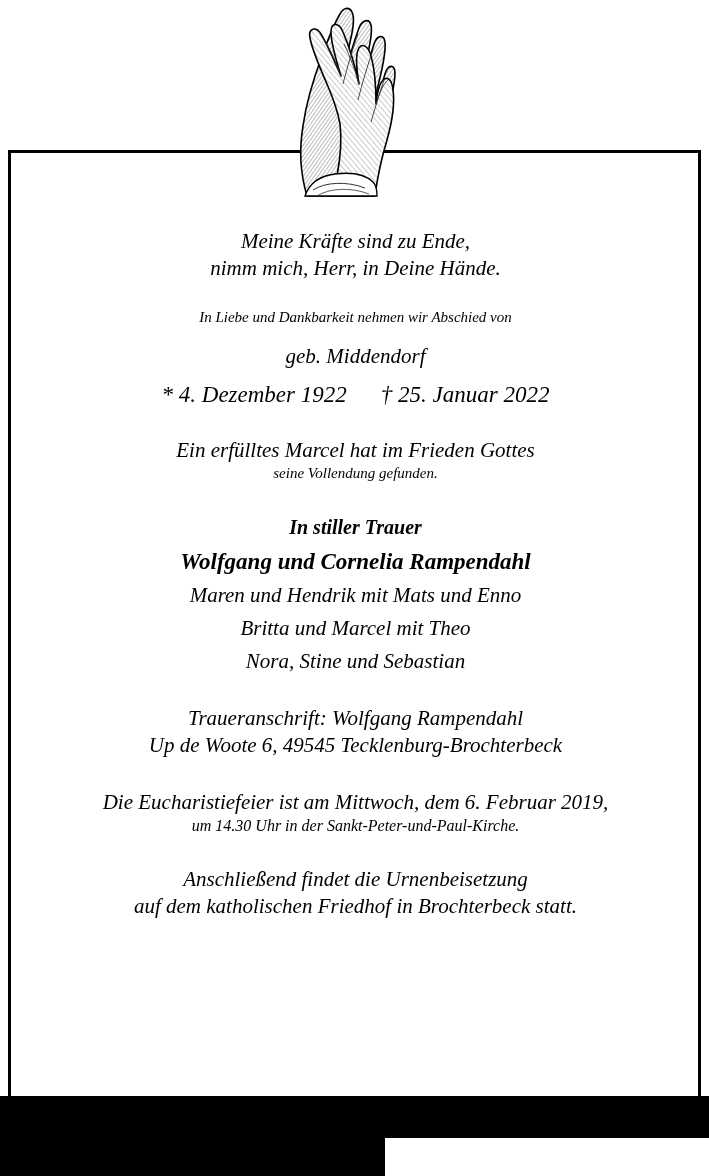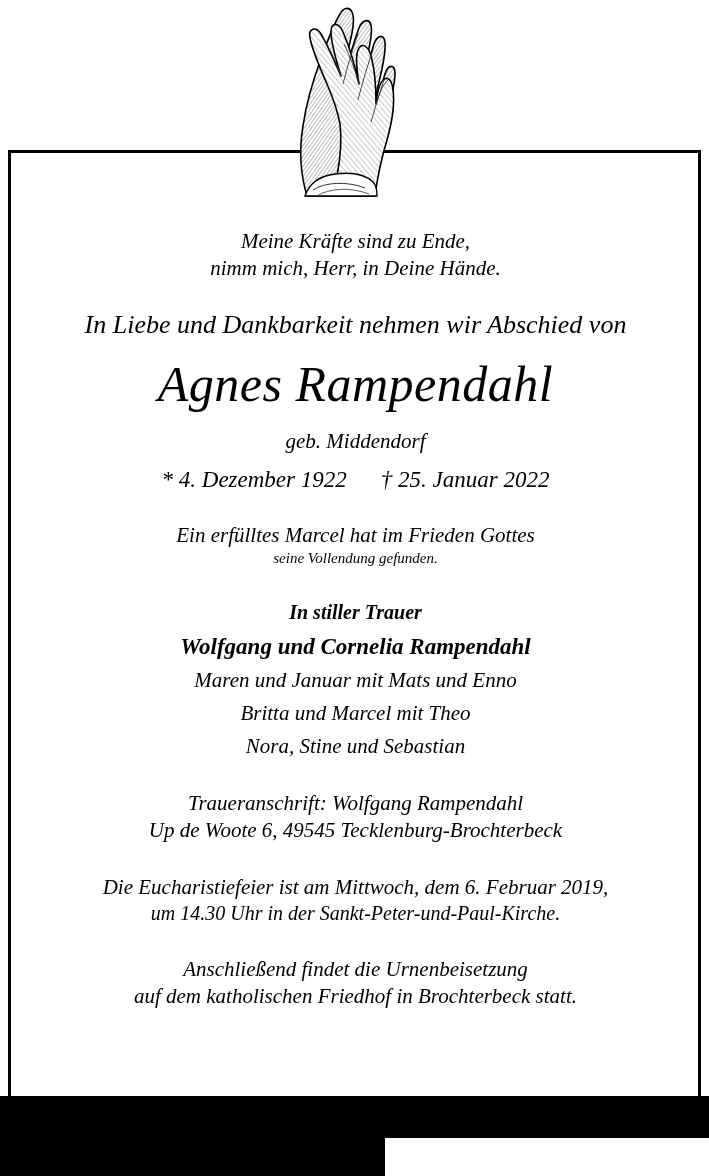--- a/index.html
+++ b/index.html
@@ -60,21 +60,21 @@
   .line {
     font-style: italic;
     line-height: 1.28;
     white-space: nowrap;
   }
 
   .verse {
     font-size: 21px;
   }
   .intro {
-    font-size: 26px;
+    font-size: 15px;
     margin-top: 26px;
   }
   .name {
     font-size: 50px;
     font-style: italic;
     letter-spacing: 0.5px;
     margin-top: 16px;
     line-height: 1.1;
   }
   .maiden {
@@ -193,41 +193,40 @@
 
 <div id="card"></div>
 
 <div id="notice">
 
   <div class="line verse">Meine Kräfte sind zu Ende,</div>
   <div class="line verse">nimm mich, Herr, in Deine Hände.</div>
 
   <div class="line intro">In Liebe und Dankbarkeit nehmen wir Abschied von</div>
 
-  <div class="line name">Agnes Rampendahl</div>
   <div class="line maiden">geb. Middendorf</div>
 
   <div class="line dates">
     <span>* 4. Dezember 1922</span><span class="gap"></span><span>† 25. Januar 2022</span>
   </div>
 
   <div class="line passage">Ein erfülltes Marcel hat im Frieden Gottes</div>
   <div class="line" style="font-size:15px">seine Vollendung gefunden.</div>
 
   <div class="line mourn-head">In stiller Trauer</div>
   <div class="line mourn-bold">Wolfgang und Cornelia Rampendahl</div>
-  <div class="line mourn">Maren und Januar mit Mats und Enno</div>
+  <div class="line mourn">Maren und Hendrik mit Mats und Enno</div>
   <div class="line mourn">Britta und Marcel mit Theo</div>
   <div class="line mourn">Nora, Stine und Sebastian</div>
 
   <div class="line address">Traueranschrift: Wolfgang Rampendahl</div>
   <div class="line" style="font-size:21px">Up de Woote 6, 49545 Tecklenburg-Brochterbeck</div>
 
   <div class="line service">Die Eucharistiefeier ist am Mittwoch, dem 6. Februar 2019,</div>
-  <div class="line" style="font-size:20px">um 14.30 Uhr in der Sankt-Peter-und-Paul-Kirche.</div>
+  <div class="line" style="font-size:16px">um 14.30 Uhr in der Sankt-Peter-und-Paul-Kirche.</div>
 
   <div class="line burial">Anschließend findet die Urnenbeisetzung</div>
   <div class="line" style="font-size:21px">auf dem katholischen Friedhof in Brochterbeck statt.</div>
 
 </div>
 
 <div id="bar-left"></div>
 <div id="bar-right"></div>
 
 </body></html>

